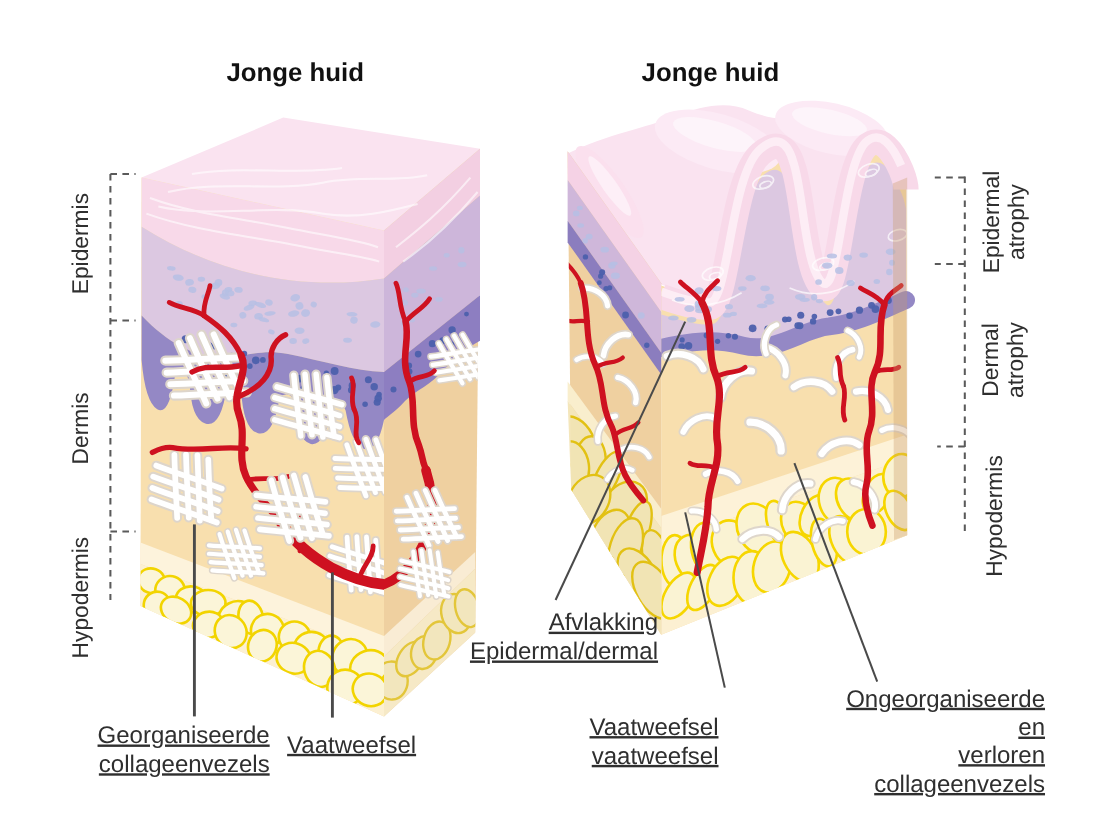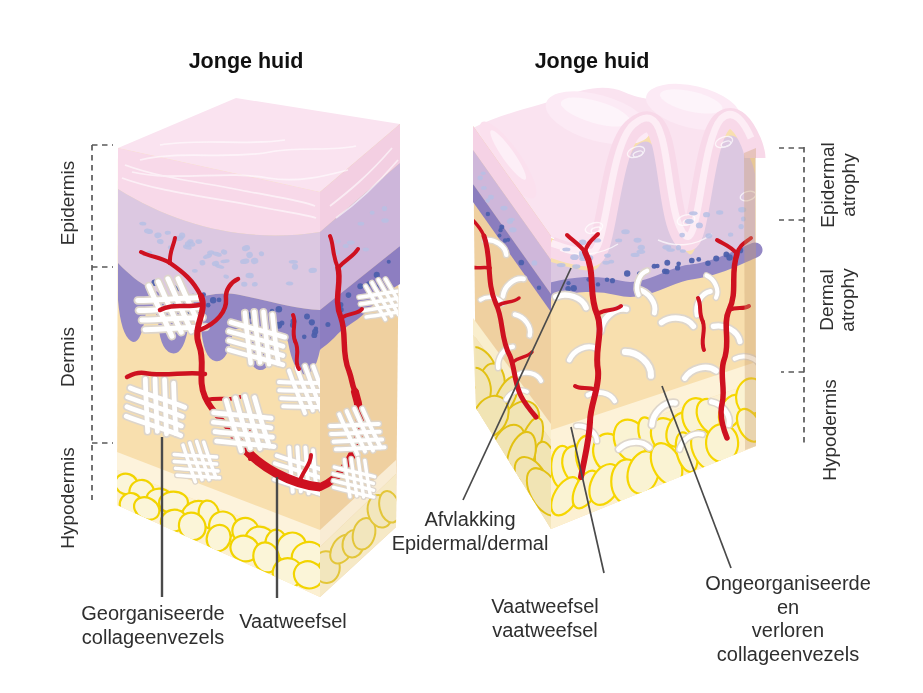--- a/index.html
+++ b/index.html
@@ -2,21 +2,21 @@
 <html style="--title: #111111; --label: #2f2f2f;"><head>
 <meta charset="utf-8">
 <style>
   html,body{margin:0;padding:0;background:#fff;}
   .stage{position:relative;width:923px;height:693px;background:#fff;overflow:hidden;
          font-family:"Liberation Sans",sans-serif;}
   .stage svg{position:absolute;left:0;top:0;}
   .t{position:absolute;transform:translate(-50%,-50%);color:var(--title,#111);
      font-weight:bold;font-size:21.5px;white-space:pre;}
   .lbl{position:absolute;transform:translate(-50%,-50%);color:var(--label,#2f2f2f);
-       font-size:20px;text-align:center;white-space:pre-line;line-height:1.18;}
+       font-size:20px;text-align:right;white-space:pre-line;line-height:1.18;text-decoration:underline;}
   .vlbl{position:absolute;transform:translate(-50%,-50%) rotate(-90deg);
         color:var(--label,#2f2f2f);font-size:19px;text-align:center;
         white-space:pre-line;line-height:1.12;}
 </style>
 </head>
 <body style="background: rgb(255, 255, 255);">
 
 <div class="stage">
 
 <svg width="923" height="693" viewBox="0 0 923 693">

